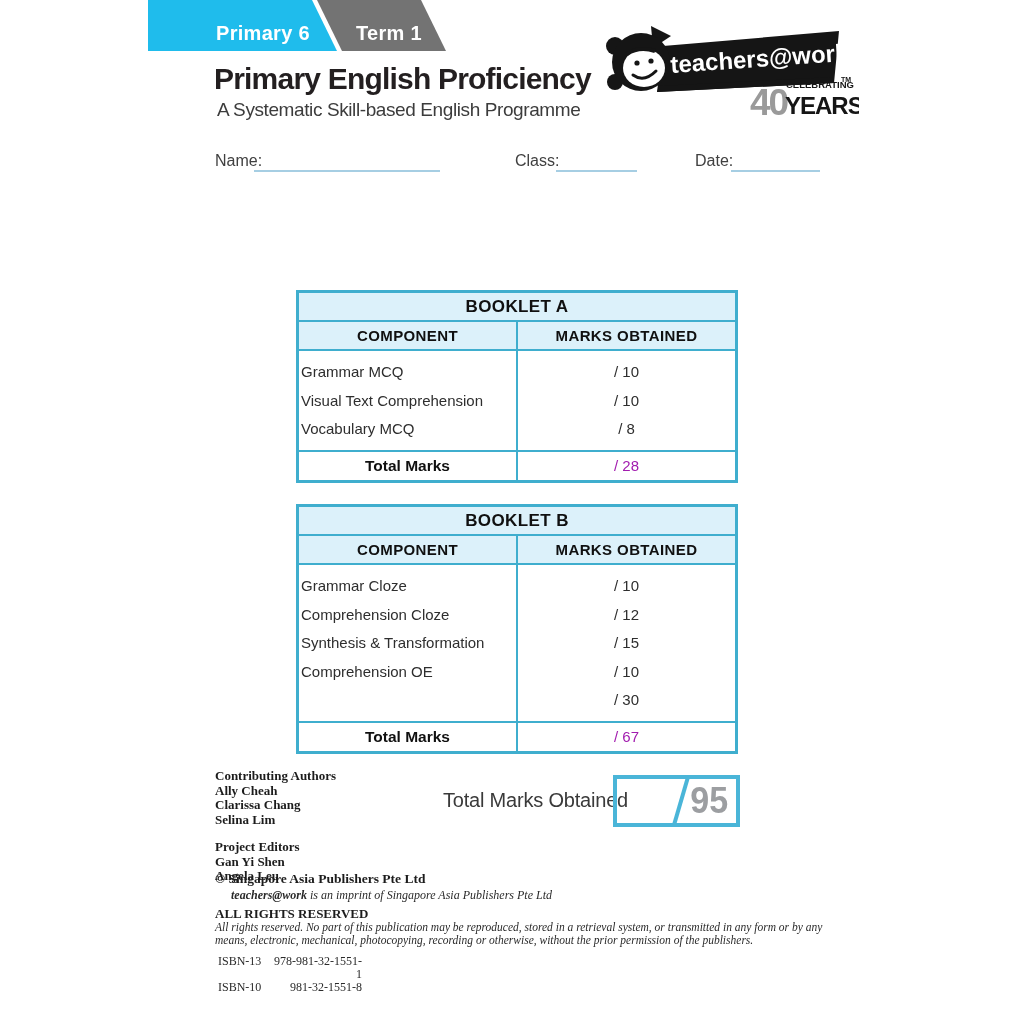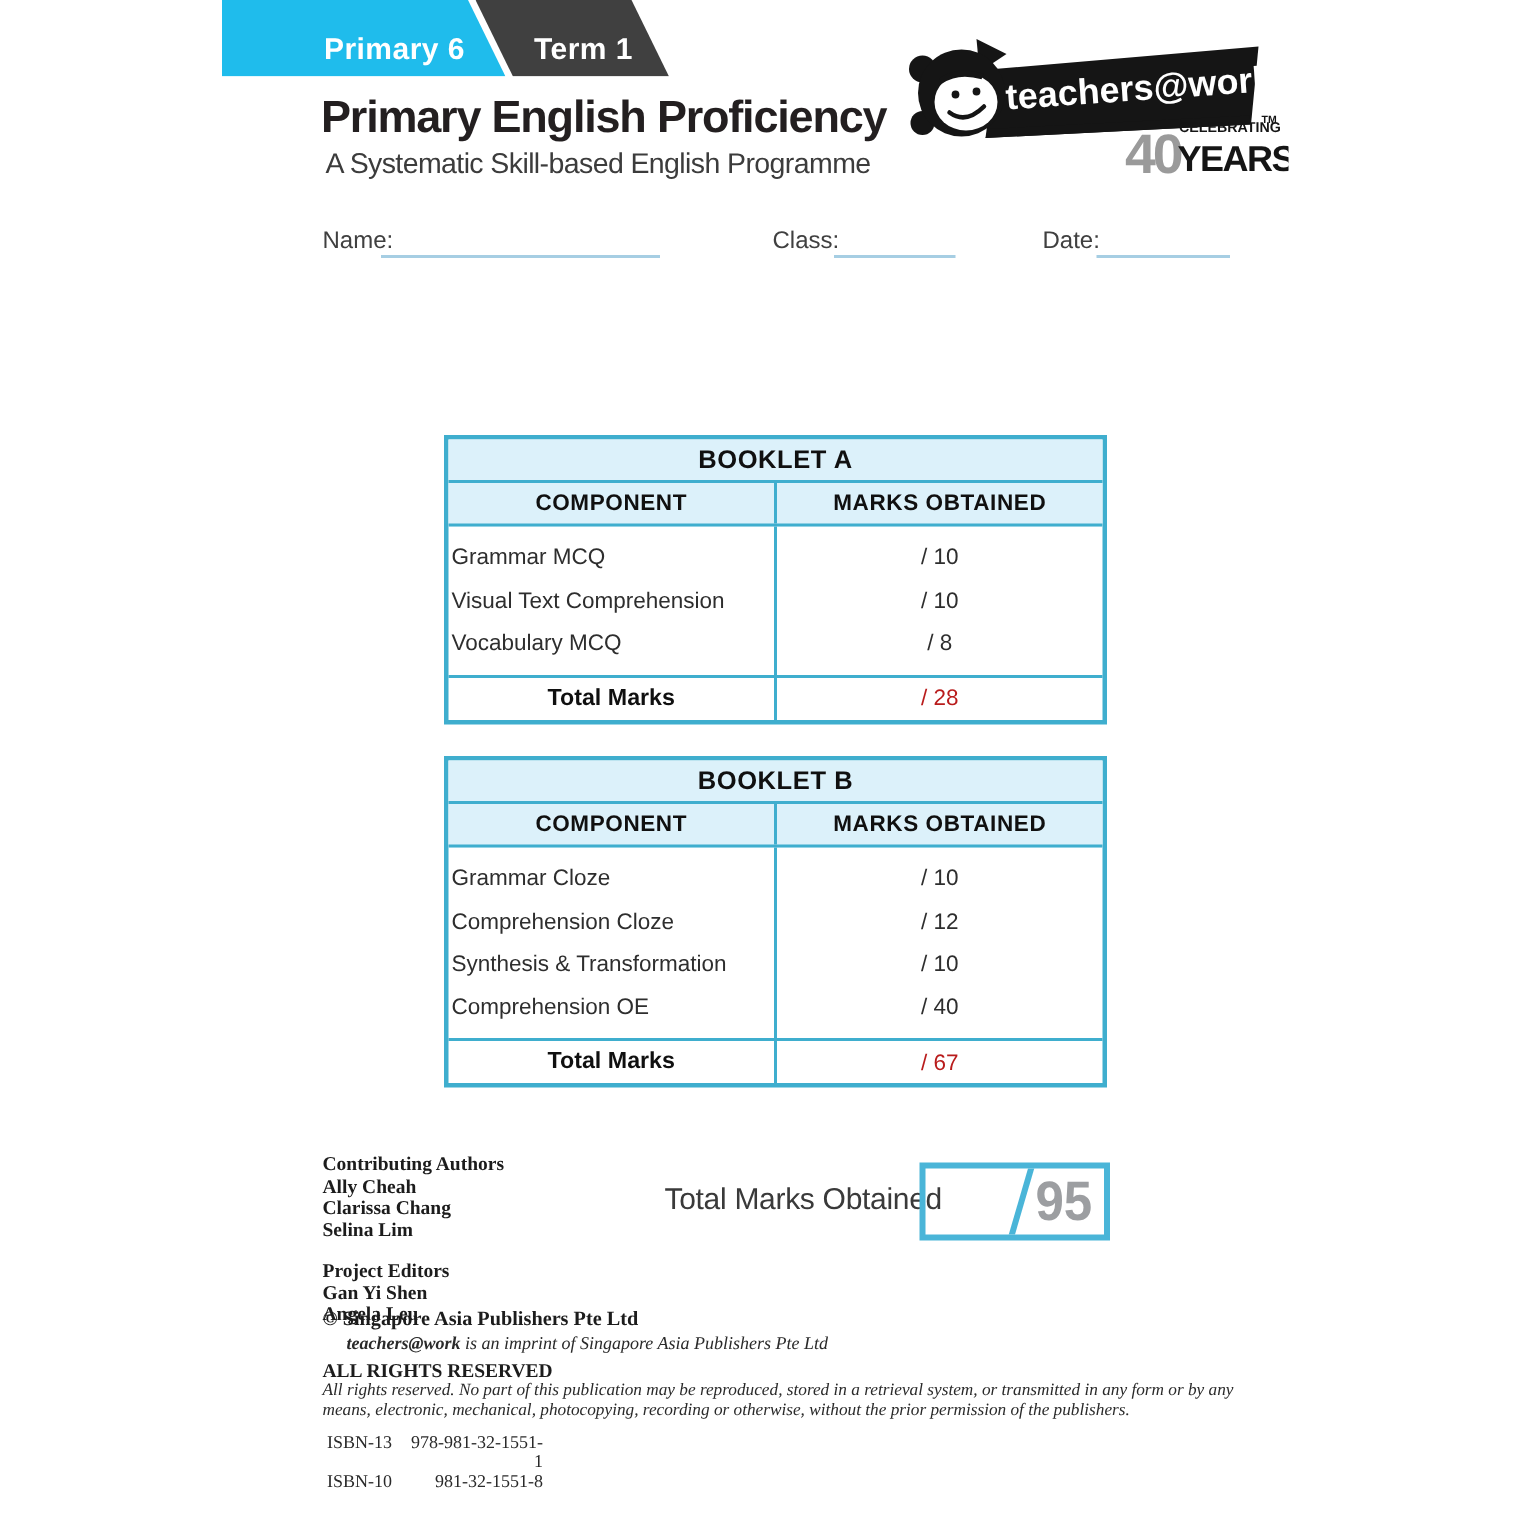--- a/index.html
+++ b/index.html
@@ -7,21 +7,21 @@
     position:relative;width:1024px;height:1024px;background:#ffffff;overflow:hidden;
     font-family:"Liberation Sans", sans-serif;color:#2f2f2f;
   }
   
   .banner-primary{
     position:absolute;left:148px;top:0;width:190px;height:51px;background:#1FBCEC;
     clip-path:polygon(0 0,164px 0,189px 100%,0 100%);
   }
   .banner-primary .lbl{position:absolute;left:68px;top:22px;color:#fff;font-weight:bold;font-size:20px;letter-spacing:.3px;}
   .banner-term{
-    position:absolute;left:313px;top:0;width:160px;height:51px;background:#404040;
+    position:absolute;left:313px;top:0;width:160px;height:51px;background:#737373;
     clip-path:polygon(4px 0,108px 0,133px 100%,29px 100%);
   }
   .banner-term .lbl{position:absolute;left:43px;top:22px;color:#fff;font-weight:bold;font-size:20px;letter-spacing:.3px;}
   
   .prog-title{position:absolute;left:214px;top:62px;font-size:30px;font-weight:bold;color:#231F20;letter-spacing:-0.8px;white-space:nowrap;}
   .prog-subtitle{position:absolute;left:217px;top:99px;font-size:19px;color:#3c3c3c;letter-spacing:-0.4px;white-space:nowrap;}
   
   .logo{position:absolute;left:603px;top:20px;width:256px;height:104px;}
   
   .field-label{position:absolute;top:152px;font-size:16px;color:#404040;}
@@ -37,21 +37,21 @@
   .st-head{display:grid;grid-template-columns:219px 1fr;background:#DCF1FA;border-bottom:2px solid #3FAECE;}
   .st-head>div{height:27px;display:flex;align-items:center;justify-content:center;font-weight:bold;font-size:15px;color:#101010;letter-spacing:.4px;}
   .st-head>div:first-child{border-right:2px solid #3FAECE;}
   .st-body{display:grid;grid-template-columns:219px 1fr;}
   .st-body .col-left{border-right:2px solid #3FAECE;padding:7px 0 6px 2px;}
   .st-body .col-right{padding:7px 0 6px 0;text-align:center;}
   .st-line{height:28.5px;line-height:28.5px;font-size:15px;color:#2e2e2e;white-space:nowrap;}
   .st-total{display:grid;grid-template-columns:219px 1fr;border-top:2px solid #3FAECE;}
   .st-total .cell{height:28px;display:flex;align-items:center;justify-content:center;}
   .st-total .cell-label{border-right:2px solid #3FAECE;font-weight:bold;font-size:15.5px;color:#101010;text-align:right;}
-  .st-total .cell-marks{font-size:15px;color:#b91c1c;}
+  .st-total .cell-marks{font-size:15px;color:#a21caf;}
   
   .credits{position:absolute;left:215px;top:769px;font-family:"Liberation Serif", serif;font-weight:bold;
     font-size:13px;line-height:14.5px;color:#1c1c1c;}
   .credits .grp{margin-bottom:13px;}
   
   .total-label{position:absolute;left:443px;top:789px;font-size:20px;color:#3a3a3a;letter-spacing:-0.2px;}
   .total-box{position:absolute;left:613px;top:775px;width:119px;height:44px;border:4px solid #4AB5D8;}
   .total-box svg{position:absolute;left:0;top:0;}
   .total-box .max{position:absolute;right:8px;top:1px;font-size:37px;font-weight:bold;color:#9C9EA1;transform:scaleX(.92);transform-origin:right;}
   
@@ -146,22 +146,23 @@
     <div class="st-body">
       <div class="col-left">
         <div class="st-line">Grammar Cloze</div>
         <div class="st-line">Comprehension Cloze</div>
         <div class="st-line">Synthesis &amp; Transformation</div>
         <div class="st-line">Comprehension OE</div>
       </div>
       <div class="col-right">
         <div class="st-line">/ 10</div>
         <div class="st-line">/ 12</div>
-        <div class="st-line">/ 10</div>
-        <div class="st-line">/ 40</div>
+        <div class="st-line">/ 15</div>
+        <div class="st-line">/ 10</div>
+        <div class="st-line">/ 30</div>
       </div>
     </div>
     <div class="st-total">
       <div class="cell cell-label">Total Marks</div>
       <div class="cell cell-marks">/ 67</div>
     </div>
   </div>
 
   <div class="credits">
     <div class="grp">

